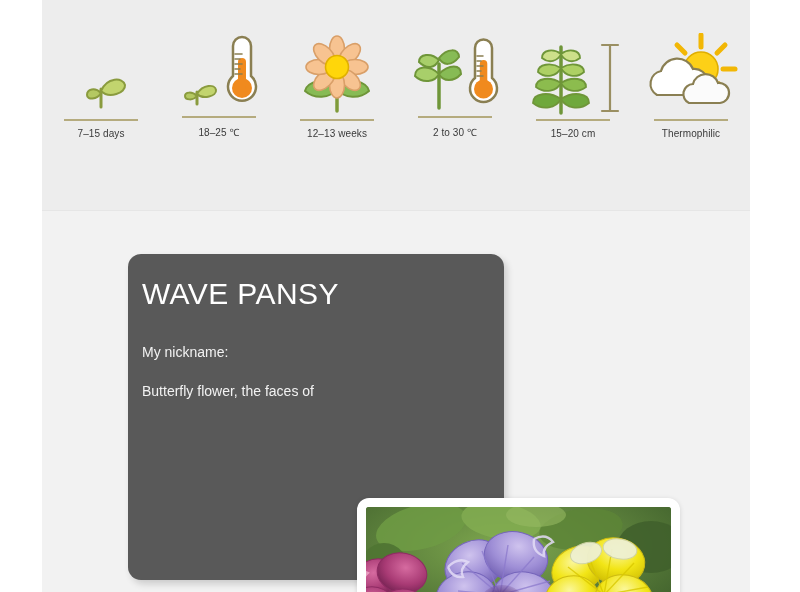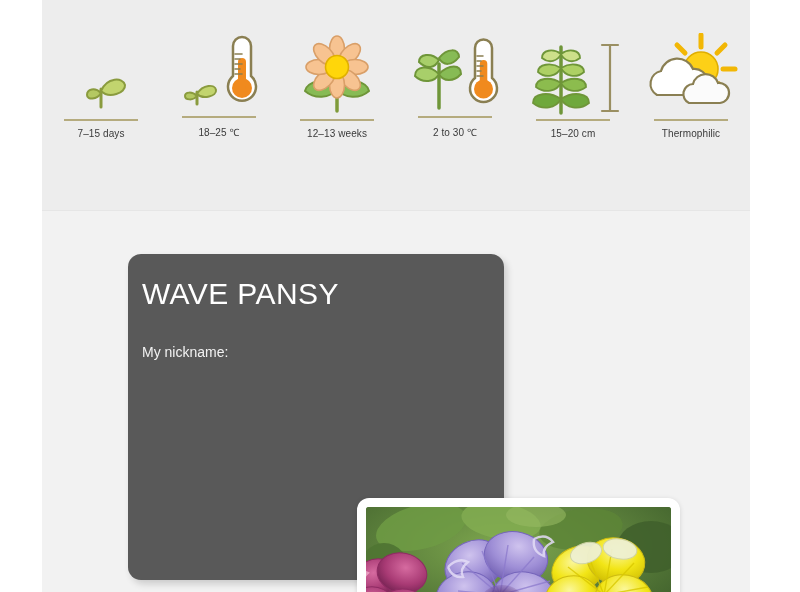--- a/index.html
+++ b/index.html
@@ -270,20 +270,21 @@
       </div>
 
     </div>
   </div>
 
   <div class="lower-band">
 
     <div class="info-card">
       <h1 class="card-title">WAVE PANSY</h1>
       <div class="card-line">My nickname:</div>
+      <div class="card-line">Butterfly flower, the faces of</div>
     </div>
 
     <div class="photo-frame">
       <div class="photo">
         <svg viewBox="0 0 305 132" preserveAspectRatio="xMidYMid slice" role="img">
           <defs>
             <radialGradient id="gLeafA" cx="45%" cy="30%" r="75%">
               <stop offset="0%" stop-color="#7fa84f"></stop>
                 <stop offset="100%" stop-color="#3c5c2a"></stop>
             </radialGradient>

